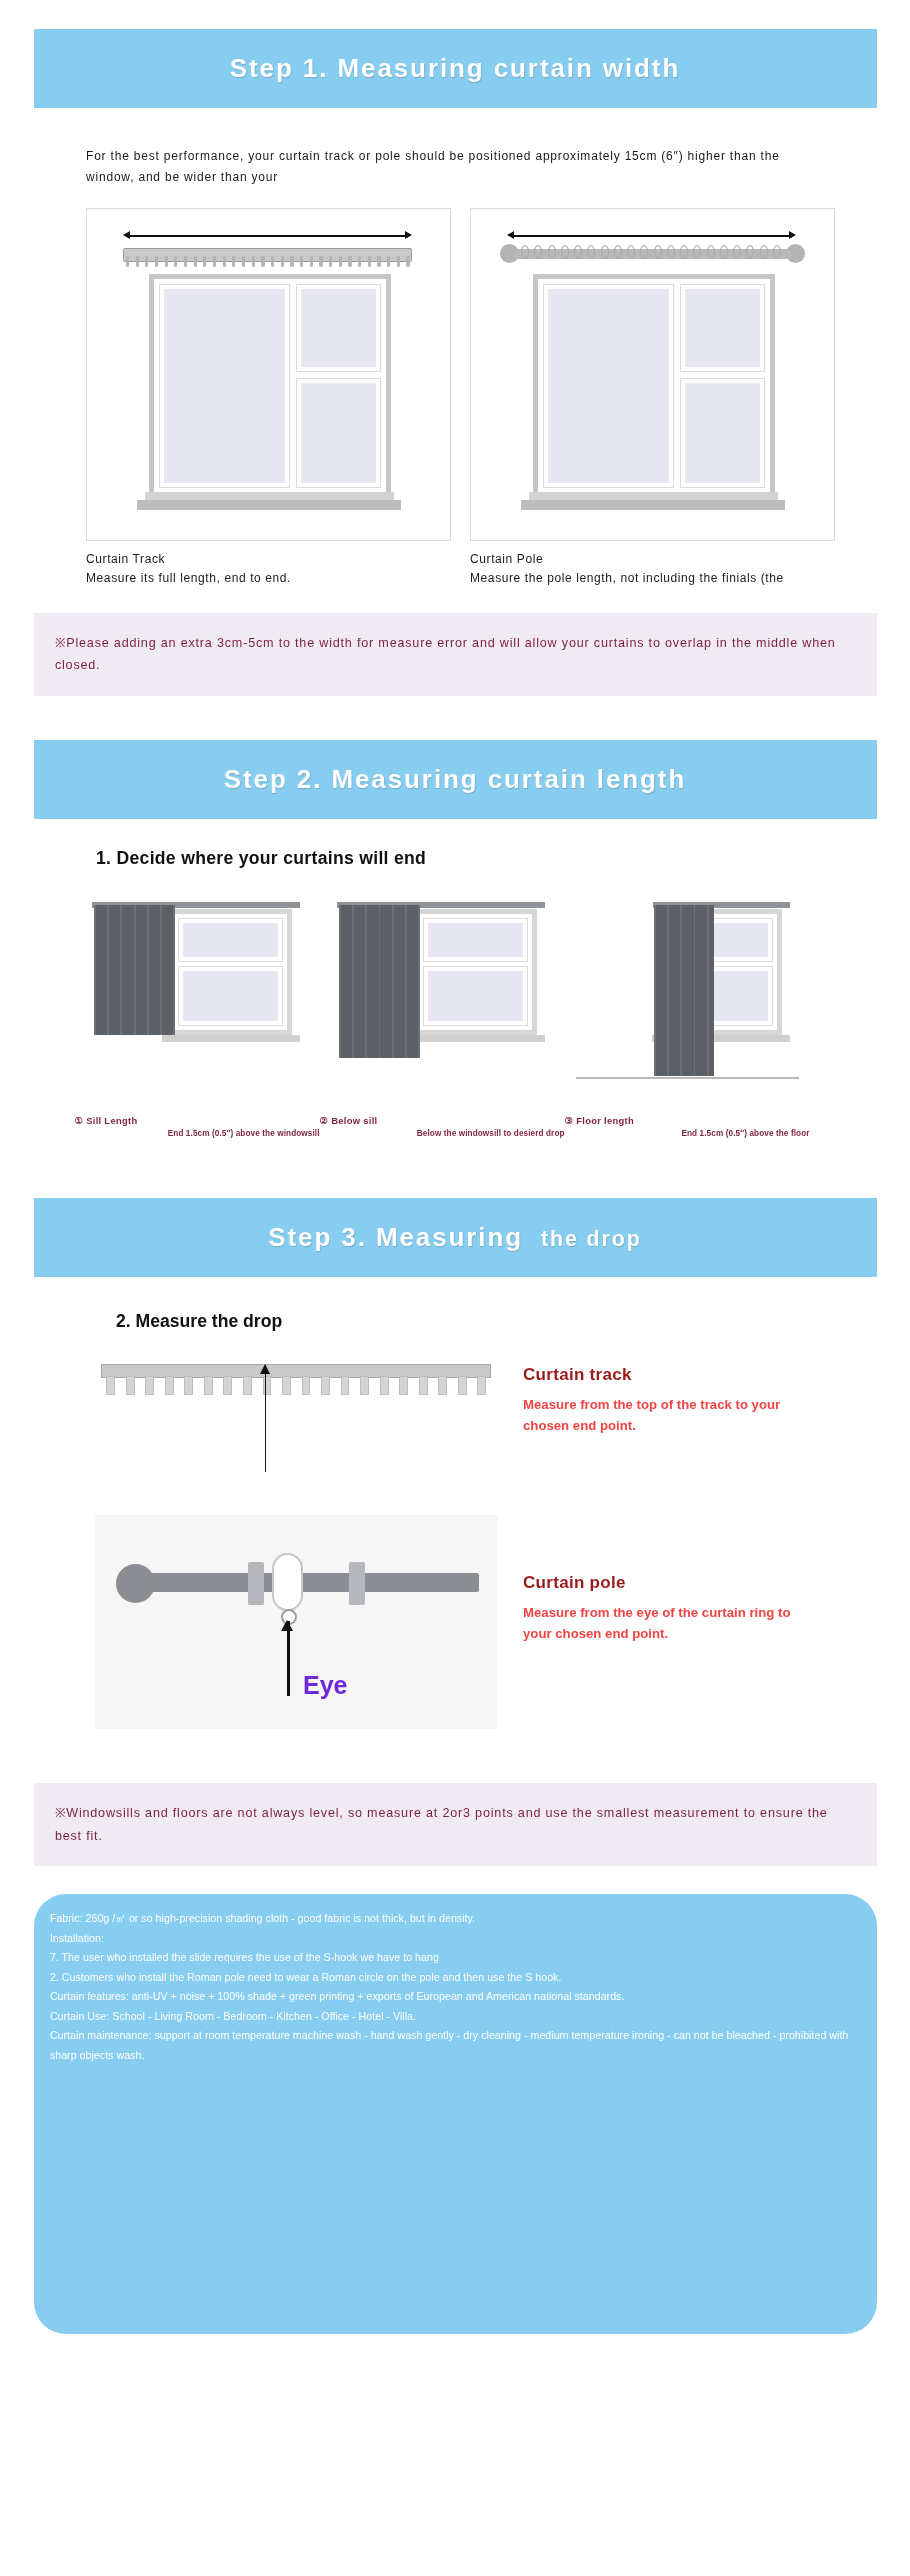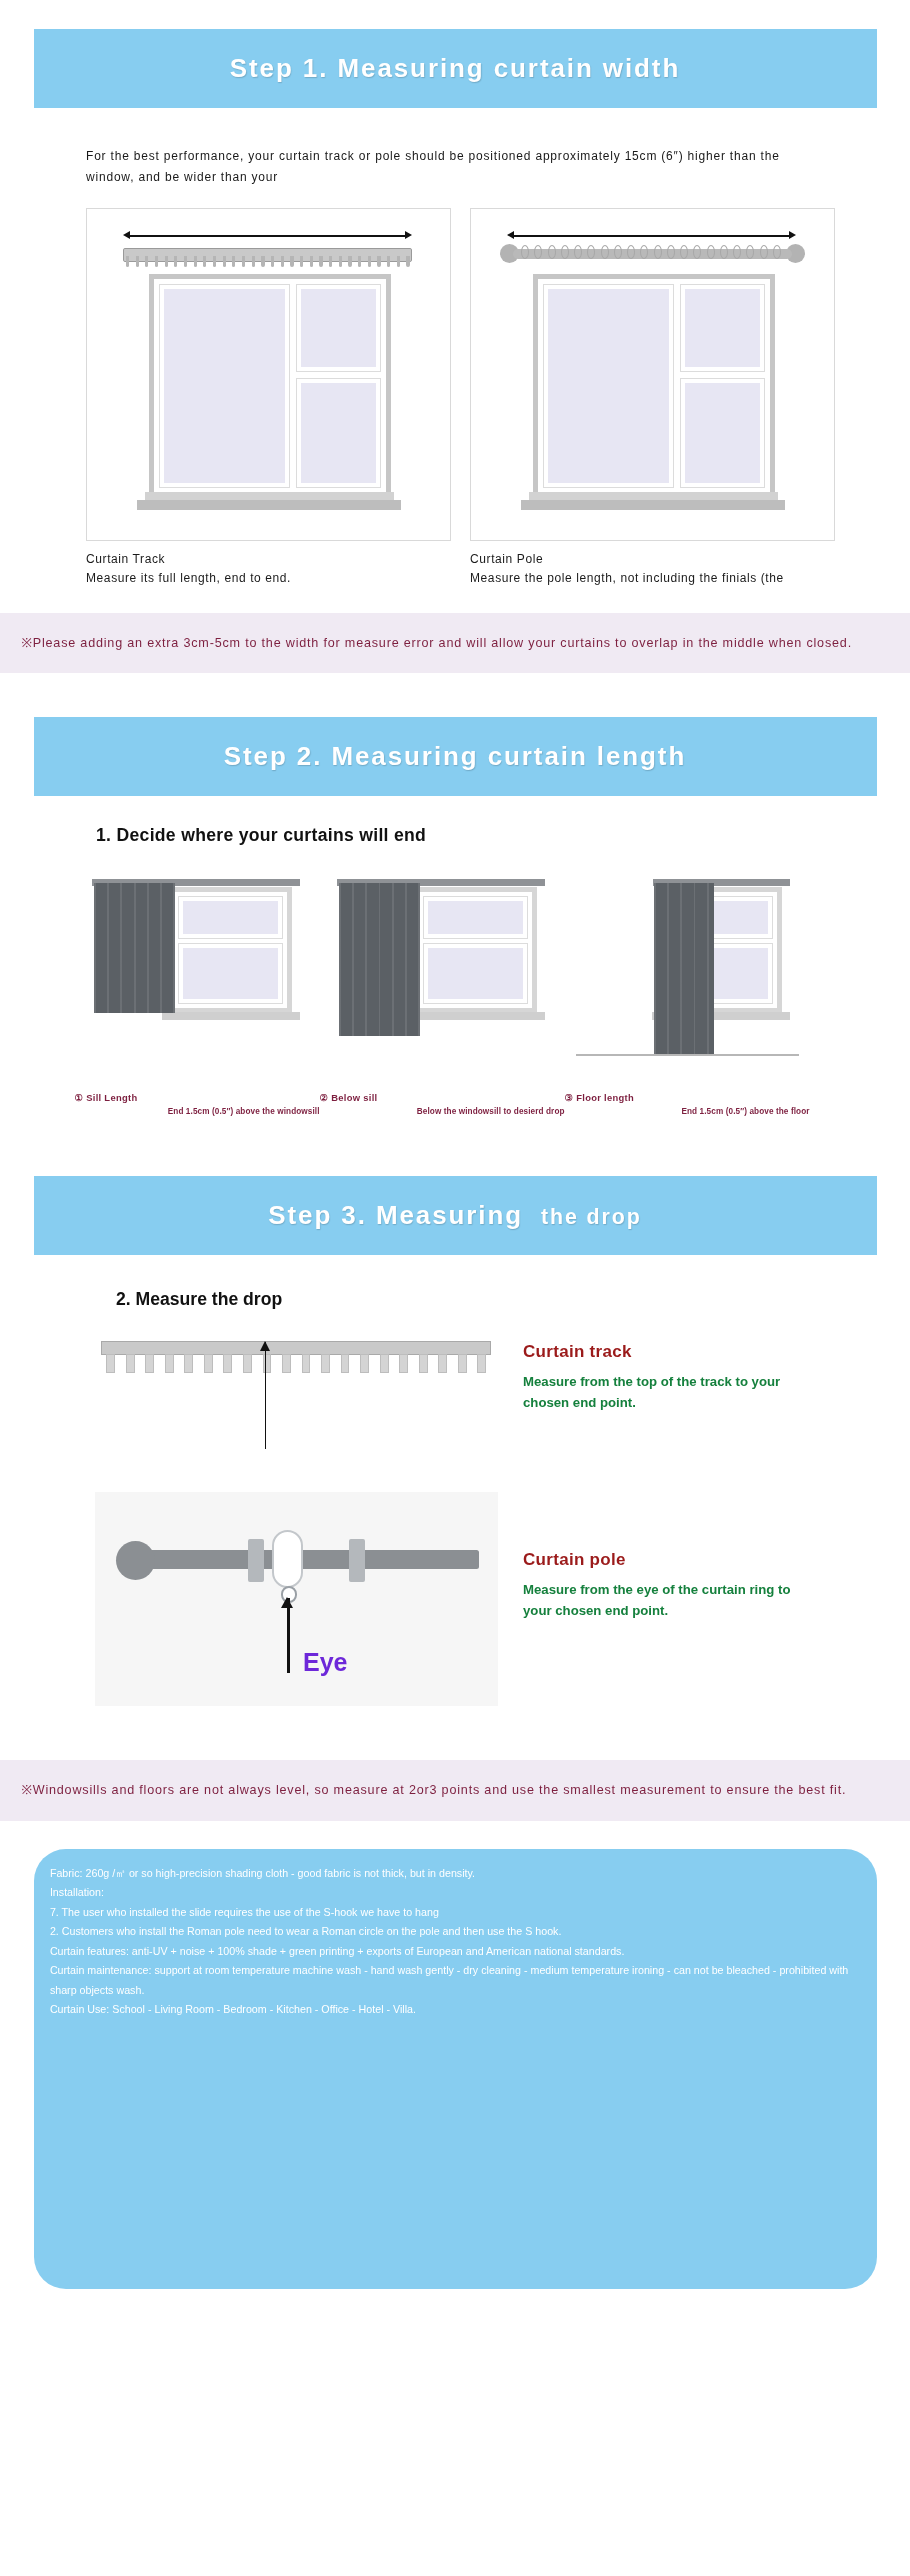--- a/index.html
+++ b/index.html
@@ -205,21 +205,21 @@
     position: absolute;
     left: 58px;
     top: 283px;
     width: 249px;
     height: 8.8px;
     background: #d2d2d2;
   }
 
   
   .note {
-    width: 910px;
+    width: 843px;
     margin: 25px auto 0 auto;
     background: #f0eaf3;
     padding: 19px 21.4px;
     color: #7d1f3f;
     font-size: 12.6px;
     line-height: 22.6px;
     letter-spacing: 0.8px;
   }
 
   
@@ -347,21 +347,21 @@
   }
   .drop-text { padding-top: 10px; }
   .drop-title {
     color: #9b1b1b;
     font-size: 17px;
     font-weight: bold;
     letter-spacing: 0.3px;
   }
   .drop-body {
     margin-top: 8.8px;
-    color: #15803d;
+    color: #ef4444;
     font-size: 13.2px;
     font-weight: bold;
     line-height: 21px;
     max-width: 296px;
   }
 
   .t-bar {
     position: absolute;
     left: 6.3px;
     top: 8.8px;
@@ -738,18 +738,18 @@
   </div>
 
   <div class="note" style="margin-top:54px;">※Windowsills and floors are not always level, so measure at 2or3 points and use the smallest measurement to ensure the best fit.</div>
 
   <div class="footer-block">
     <p>Fabric: 260g /㎡ or so high-precision shading cloth - good fabric is not thick, but in density.</p>
     <p>Installation:</p>
     <p>7. The user who installed the slide requires the use of the S-hook we have to hang</p>
     <p>2. Customers who install the Roman pole need to wear a Roman circle on the pole and then use the S hook.</p>
     <p>Curtain features: anti-UV + noise + 100% shade + green printing + exports of European and American national standards.</p>
+    <p>Curtain Use: School - Living Room - Bedroom - Kitchen - Office - Hotel - Villa.</p>
     <p>Curtain maintenance: support at room temperature machine wash - hand wash gently - dry cleaning - medium temperature ironing - can not be bleached - prohibited with sharp objects wash.</p>
-    <p>Curtain Use: School - Living Room - Bedroom - Kitchen - Office - Hotel - Villa.</p>
   </div>
 
 </div>
 
 
 </body></html>

